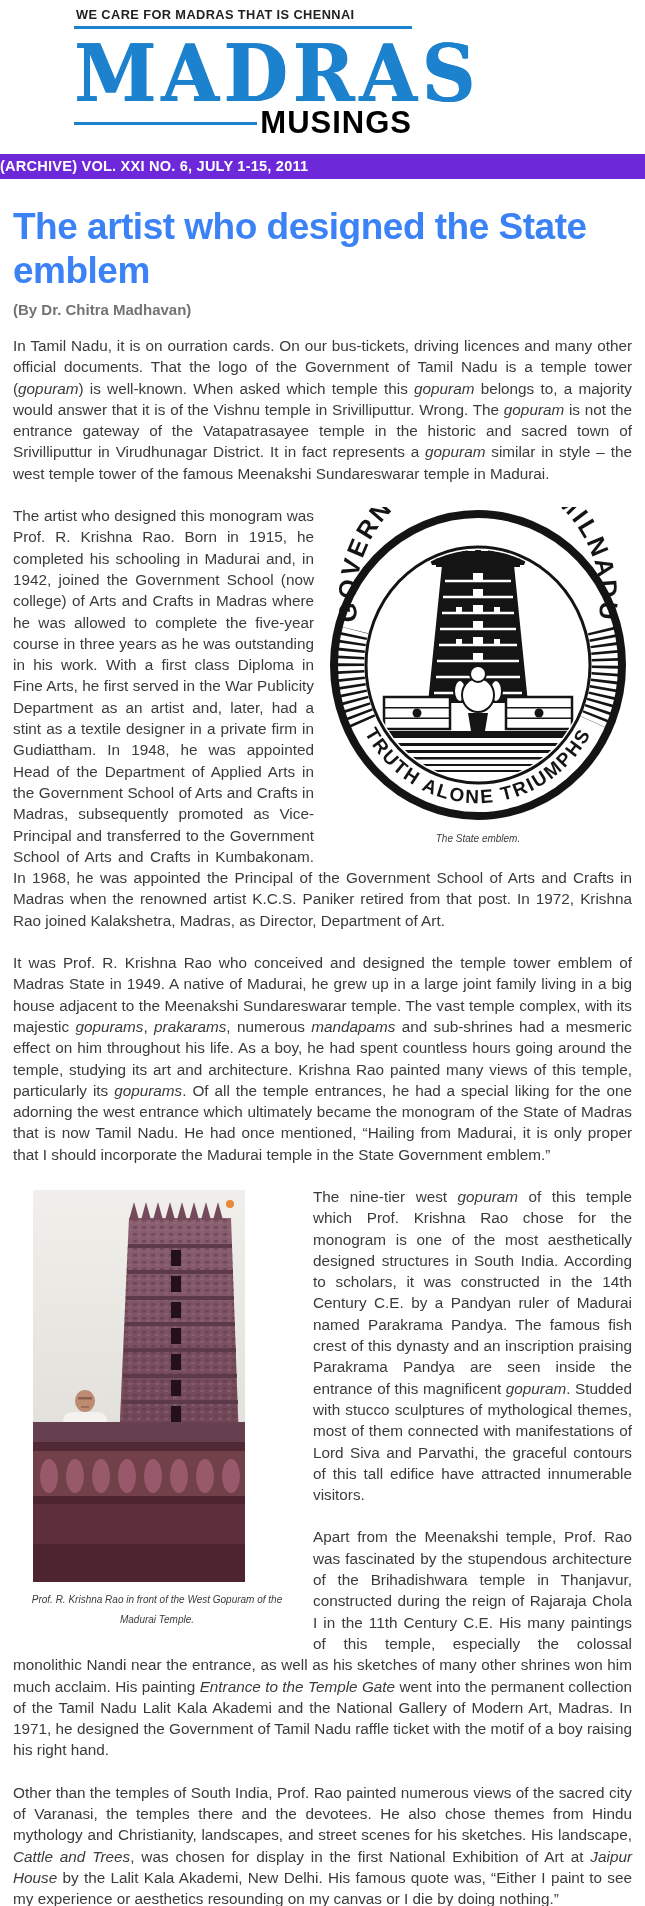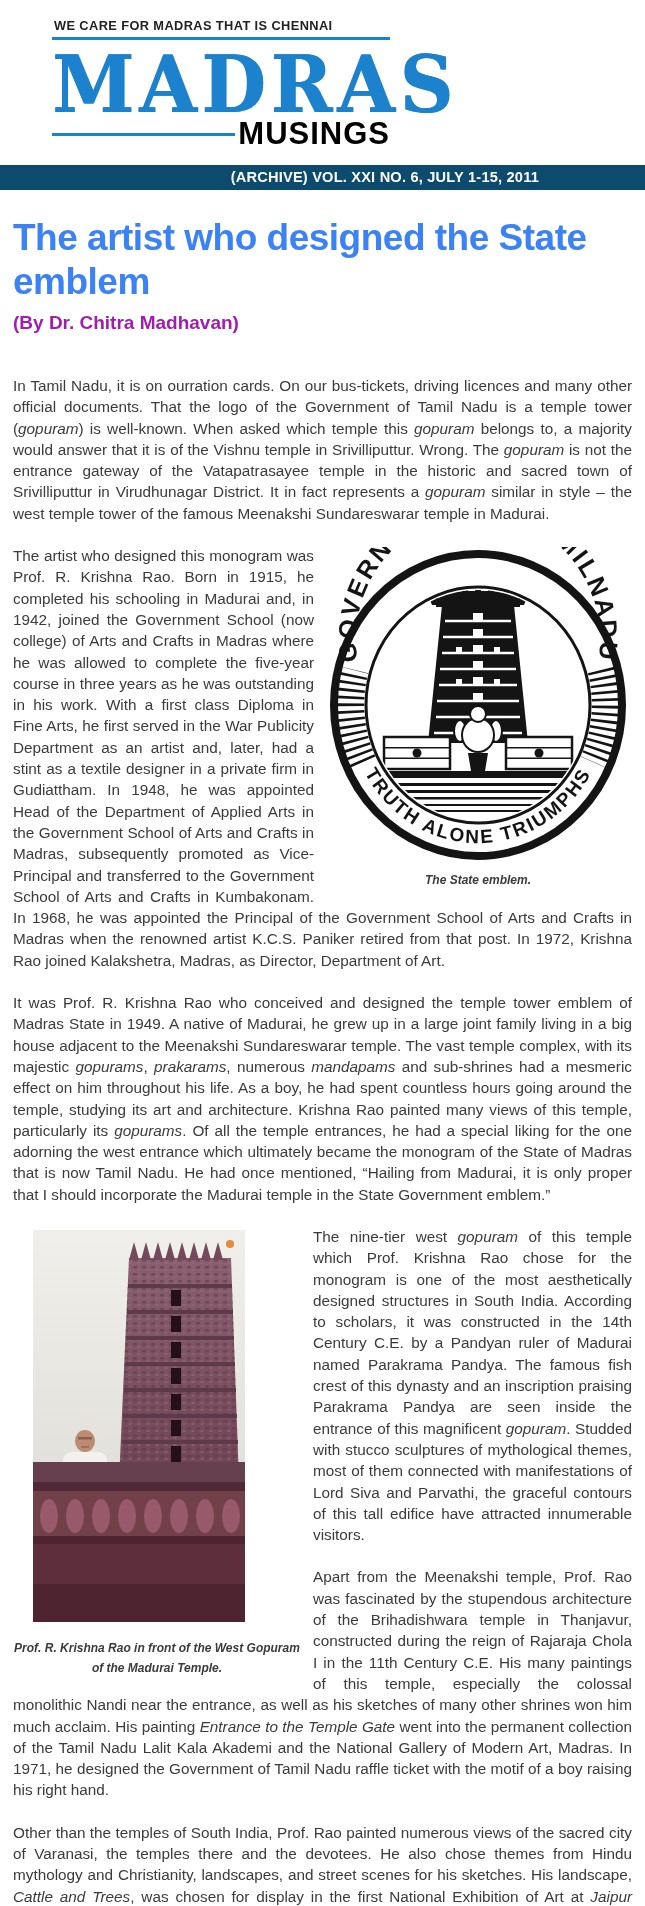--- a/index.html
+++ b/index.html
@@ -1,48 +1,48 @@
 <!DOCTYPE html>
 <html><head>
 <meta charset="utf-8">
 <style>
   html,body{margin:0;padding:0;background:#ffffff;}
   body{width:645px;font-family:"Liberation Sans","DejaVu Sans",sans-serif;color:#3b3b3b;}
   .page{width:645px;background:#fff;}
 
   
-  .masthead{padding-top:18px;margin-left:52px;width:338px;}
+  .masthead{padding-top:7px;margin-left:74px;width:338px;}
   .tagline{font-size:12.8px;font-weight:bold;color:#222;letter-spacing:.4px;margin-left:2px;margin-bottom:4px;white-space:nowrap;}
   .rule{height:3px;background:#1d82cd;}
   .logo-word{font-family:"DejaVu Serif","Liberation Serif",serif;font-weight:bold;color:#1d82cd;
              font-size:74px;line-height:84px;letter-spacing:5px;transform:scaleY(1.06);transform-origin:left top;
              text-shadow:1px 0 0 #1d82cd;white-space:nowrap;}
   .logo-bottom{display:flex;align-items:flex-end;margin-top:-6px;}
   .logo-bottom .rule{flex:1;margin-bottom:13px;}
   .logo-sub{font-size:31px;font-weight:bold;color:#000000;letter-spacing:1px;line-height:1;margin-left:3px;}
 
   
-  .archive-bar{margin-top:16px;height:25px;line-height:25px;background:#0c4a6e;color:#fff;
-               font-size:14.6px;font-weight:bold;text-align:right;padding-right:106px;box-sizing:border-box;letter-spacing:.2px;}
+  .archive-bar{margin-top:16px;height:25px;line-height:25px;background:#6d28d9;color:#fff;
+               font-size:14.6px;font-weight:bold;padding-right:106px;box-sizing:border-box;letter-spacing:.2px;}
 
   
   .content{padding:0 13px 18px 13px;}
   h1{font-size:37px;line-height:44px;letter-spacing:-.5px;color:#3b82f6;margin:26px 0 8px 0;font-weight:bold;}
-  .byline{font-size:19px;font-weight:bold;color:#a21caf;margin:0 0 41px 0;}
+  .byline{font-size:15px;font-weight:bold;color:#737373;margin:0 0 17px 0;}
   p.body-par{margin:0 0 21px 0;font-size:15.3px;line-height:21.3px;text-align:justify;}
   p.body-par i{}
 
   figure{margin:0;padding:0;}
-  figcaption{font-style:italic;font-size:12px;text-align:center;color:#3b3b3b;font-weight:bold;}
+  figcaption{font-style:italic;font-size:10px;text-align:center;color:#3b3b3b;}
   .fig-emblem{float:right;width:308px;margin:2px 0 4px 10px;}
   .fig-emblem svg{display:block;margin:0 auto;}
   .fig-emblem figcaption{margin-top:10px;}
   .fig-photo{float:left;width:288px;margin:4px 12px 4px 0;}
   .fig-photo svg{display:block;margin-left:20px;}
-  .fig-photo figcaption{margin-top:16px;line-height:20px;}
+  .fig-photo figcaption{margin-top:8px;line-height:20px;}
 
   .arc-text{font-weight:bold;fill:#141414;font-family:"Liberation Sans",sans-serif;}
 </style>
 </head>
 <body>
 
 <div class="page">
 
   <header class="masthead">
     <div class="tagline">WE CARE FOR MADRAS THAT IS CHENNAI</div>

